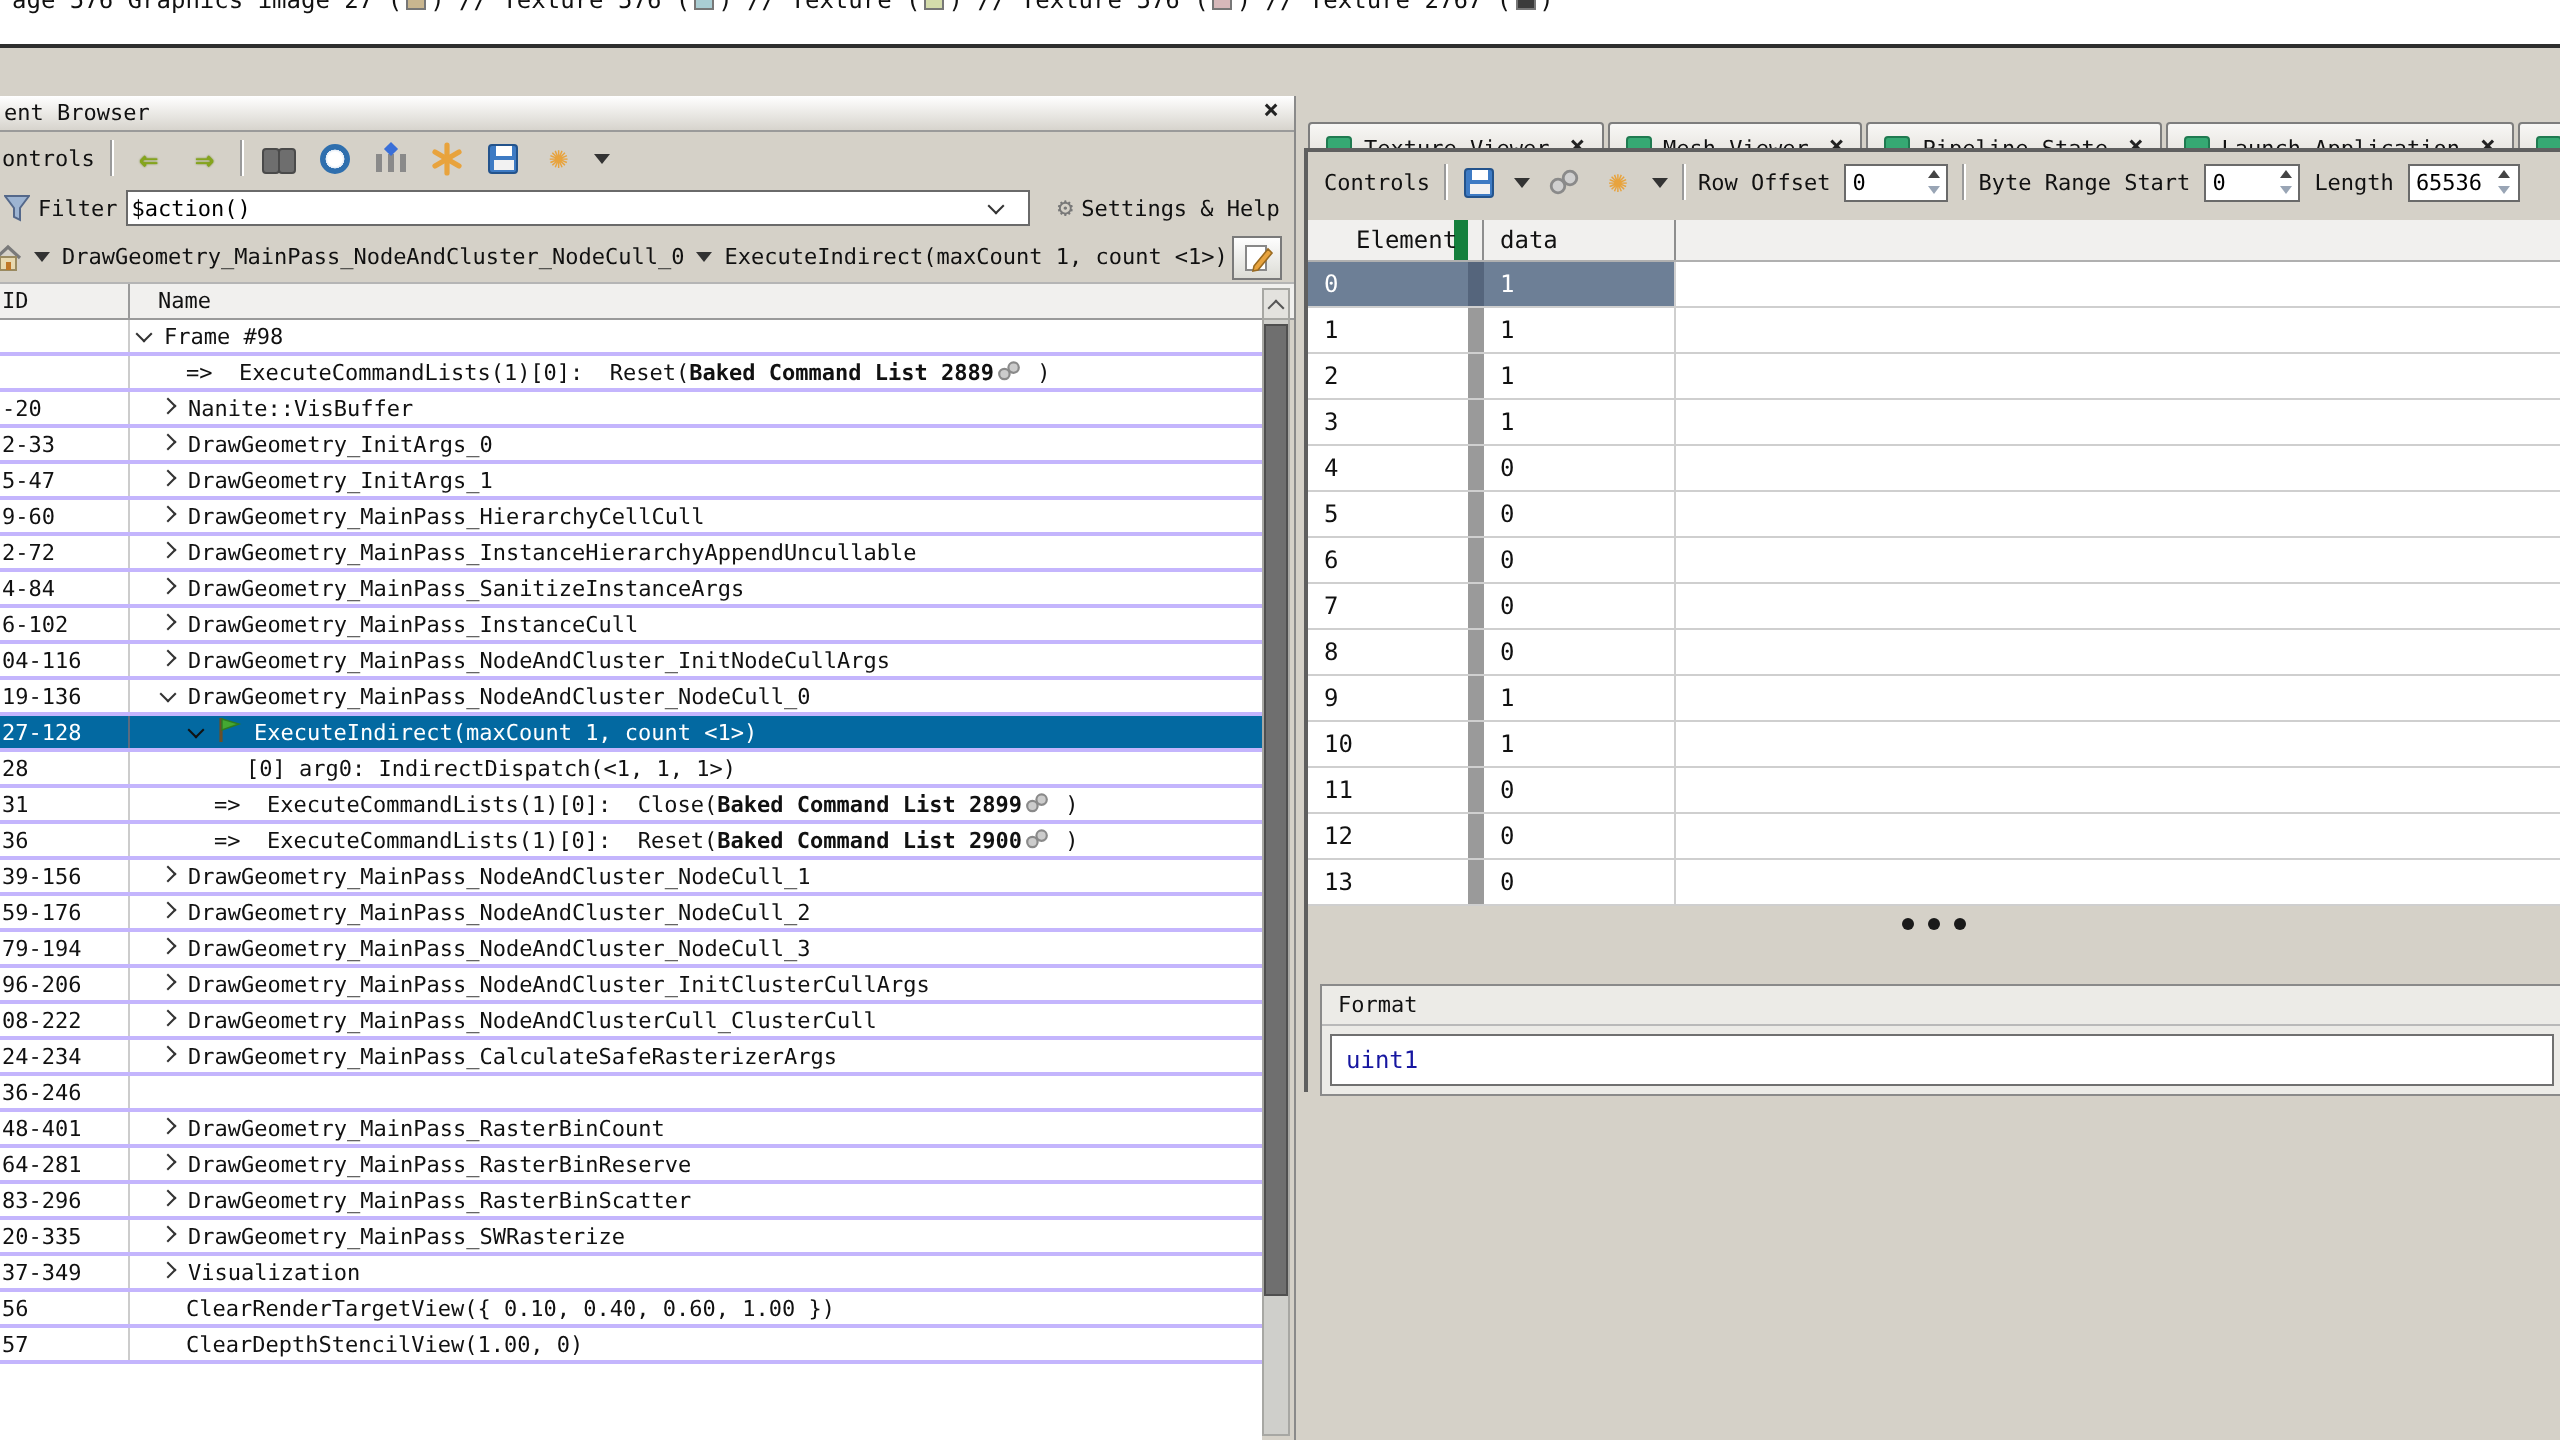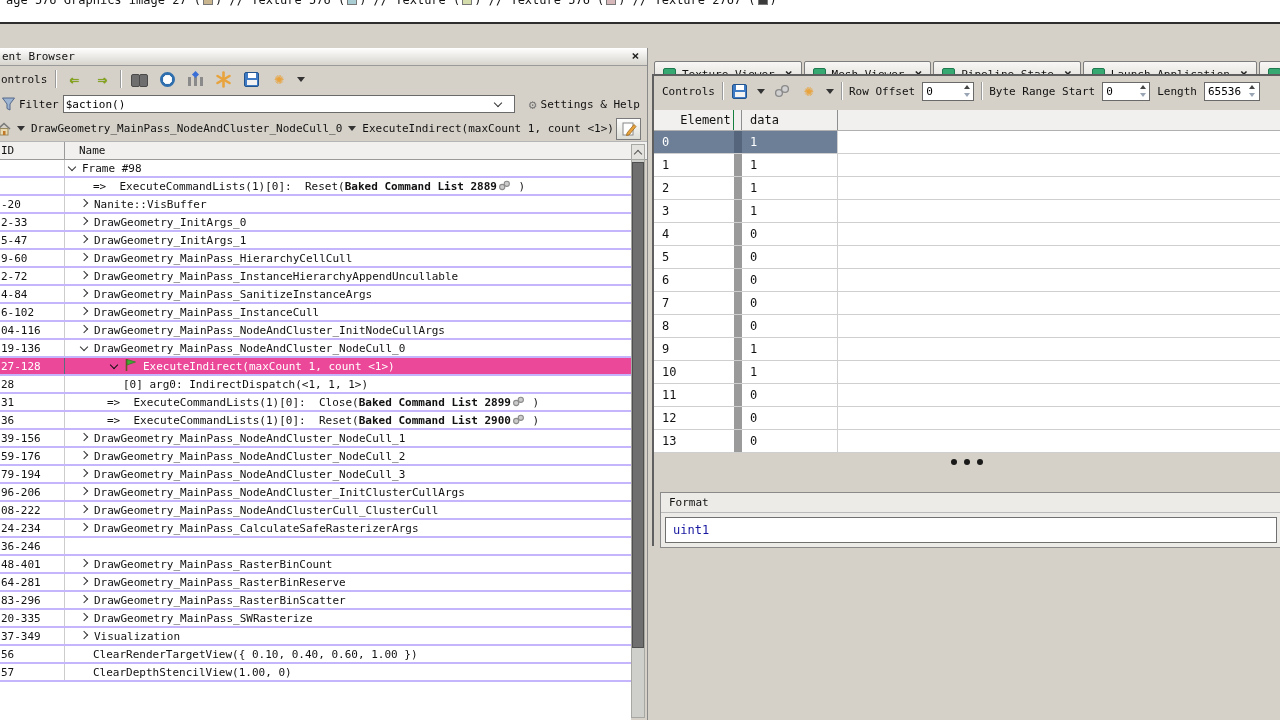--- a/index.html
+++ b/index.html
@@ -50,21 +50,21 @@
   .edit-btn { position:absolute; right:6px; top:2px; width:25px; height:22px; border:1px solid #7a7a7a; background:linear-gradient(#fefefe,#dcdcd6); display:flex; align-items:center; justify-content:center; }
 
   .eb-header { height:18px; display:flex; background:#f1f0ee; border-bottom:1px solid #9a9a9a; line-height:17px; }
   .hdr-id { width:65px; flex:none; border-right:1px solid #9a9a9a; padding-left:1px; }
   .hdr-name { padding-left:14px; }
 
   .eb-tree { position:relative; height:calc(672px - 18px - 26px - 24px - 26px - 18px); background:#fff; margin-right:16px; overflow:hidden; }
   .erow { display:flex; height:18px; line-height:17px; border-bottom:2px solid #c4b5fd; background:#fff; white-space:nowrap; }
   .erow .eid { width:65px; flex:none; border-right:1px solid #cccccc; padding-left:1px; }
   .erow .ename { flex:1; overflow:hidden; white-space:pre; }
-  .erow.sel { background:#ec4899; color:#fff;gap:16px; }
+  .erow.sel { background:#0369a1; color:#fff; }
   .erow.sel .eid { border-right-color:#5a6b80; }
   .chev { display:inline-block; width:6px; height:6px; border-right:1.6px solid #333; border-bottom:1.6px solid #333; transform:rotate(-45deg); margin:0 7px 1px 0; vertical-align:1px; }
   .chev.down { transform:rotate(45deg); }
   .erow.sel .chev { border-color:#111; }
   .flag { vertical-align:-2px; margin-right:6px; }
   .lnk { vertical-align:-1px; margin:0 1px; }
 
   .eb-scroll { position:absolute; right:2px; top:96px; width:14px; height:574px; background:#cfcfcb; border:1px solid #a7a7a3; }
   .sb-arrow { height:15px; border-bottom:1px solid #a7a7a3; background:#e3e2de; display:flex; align-items:center; justify-content:center; }
   .sb-arrow .chev { transform:rotate(-135deg); margin:3px 0 0 0; border-color:#555; }
@@ -82,21 +82,21 @@
   .bv-toolbar { height:30px; display:flex; align-items:center; gap:7px; padding-left:8px; }
   .spin { position:relative; height:19px; background:#fff; border:1px solid #6a6a6a; }
   .spin input { position:absolute; left:3px; top:1px; right:14px; height:15px; border:none; outline:none; font:inherit; background:transparent; padding:0; width:calc(100% - 17px); }
   .spin .up, .spin .dn { position:absolute; right:2px; width:9px; height:7px; display:flex; align-items:center; justify-content:center; }
   .spin .up{ top:1px; } .spin .dn{ bottom:1px; }
   .tri-up { width:0;height:0;border-left:3.5px solid transparent;border-right:3.5px solid transparent;border-bottom:4.5px solid #444; }
   .tri-dn { width:0;height:0;border-left:3.5px solid transparent;border-right:3.5px solid transparent;border-top:4.5px solid #8aa; border-top-color:#99a5b5; }
 
   .bv-table { margin-top:4px; }
   .bv-head { display:flex; height:21px; background:#f1f0ee; border-bottom:1px solid #b0b0b0; line-height:20px; font-size:12px; }
-  .bv-head .h-el { width:80px; flex:none; border-right:1px solid #15803d; padding-left:24px;text-align:center; }
+  .bv-head .h-el { width:80px; flex:none; border-right:7px solid #15803d; padding-left:24px; }
   .bv-head .h-strip { width:8px; flex:none; border-right:1px solid #8e8e8e; background:#f1f0ee; }
   .bv-head .h-data { width:96px; flex:none; border-right:1px solid #8e8e8e; padding-left:8px; }
   .bv-head .h-fill { flex:1; }
   .bv-body { background:#fff; }
   .brow { display:flex; height:23px; line-height:22px; font-size:12px; border-bottom:1px solid #cfcfcf; background:#fff; }
   .brow .bc { overflow:hidden; }
   .brow .el { width:80px; flex:none; padding-left:8px; }
   .brow .bstrip { width:8px; flex:none; background:#9a9a9a; }
   .brow .dv { width:96px; flex:none; padding-left:8px; border-right:1px solid #cfcfcf; }
   .brow .bfill { flex:1; }

